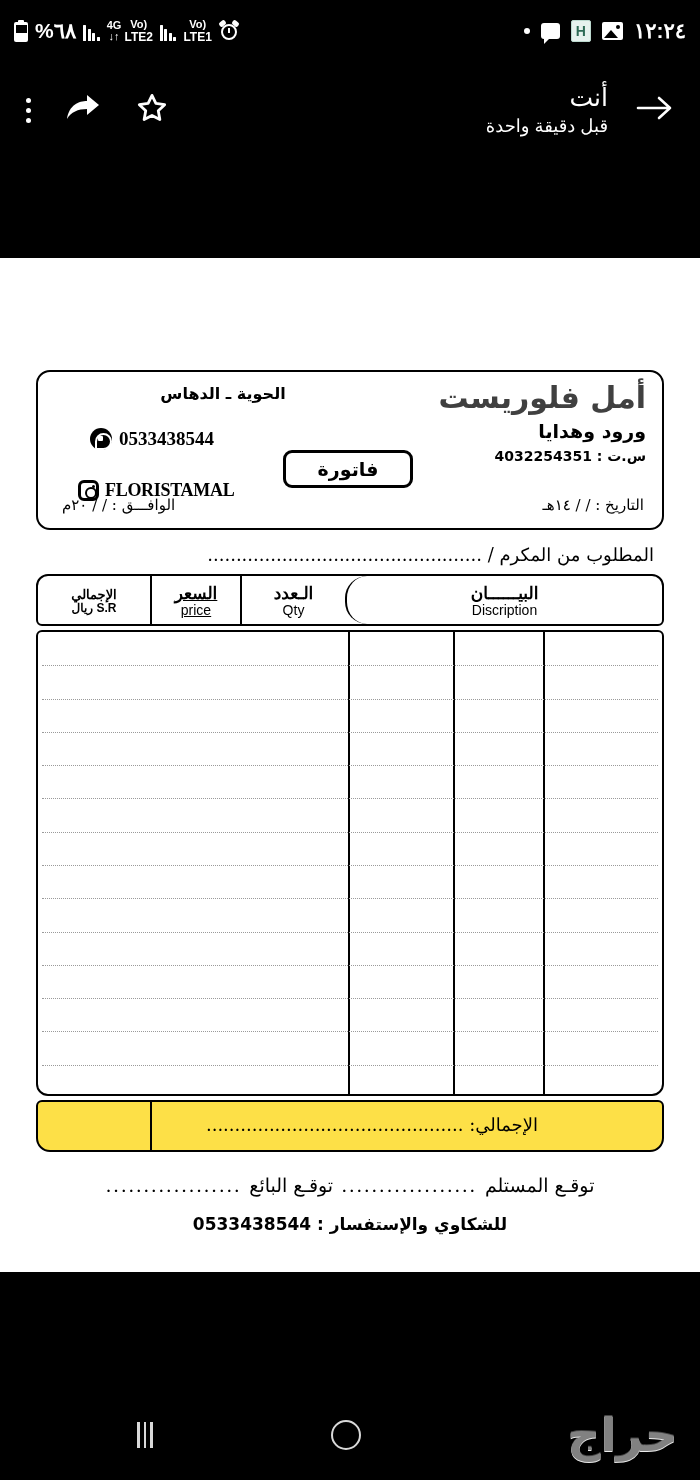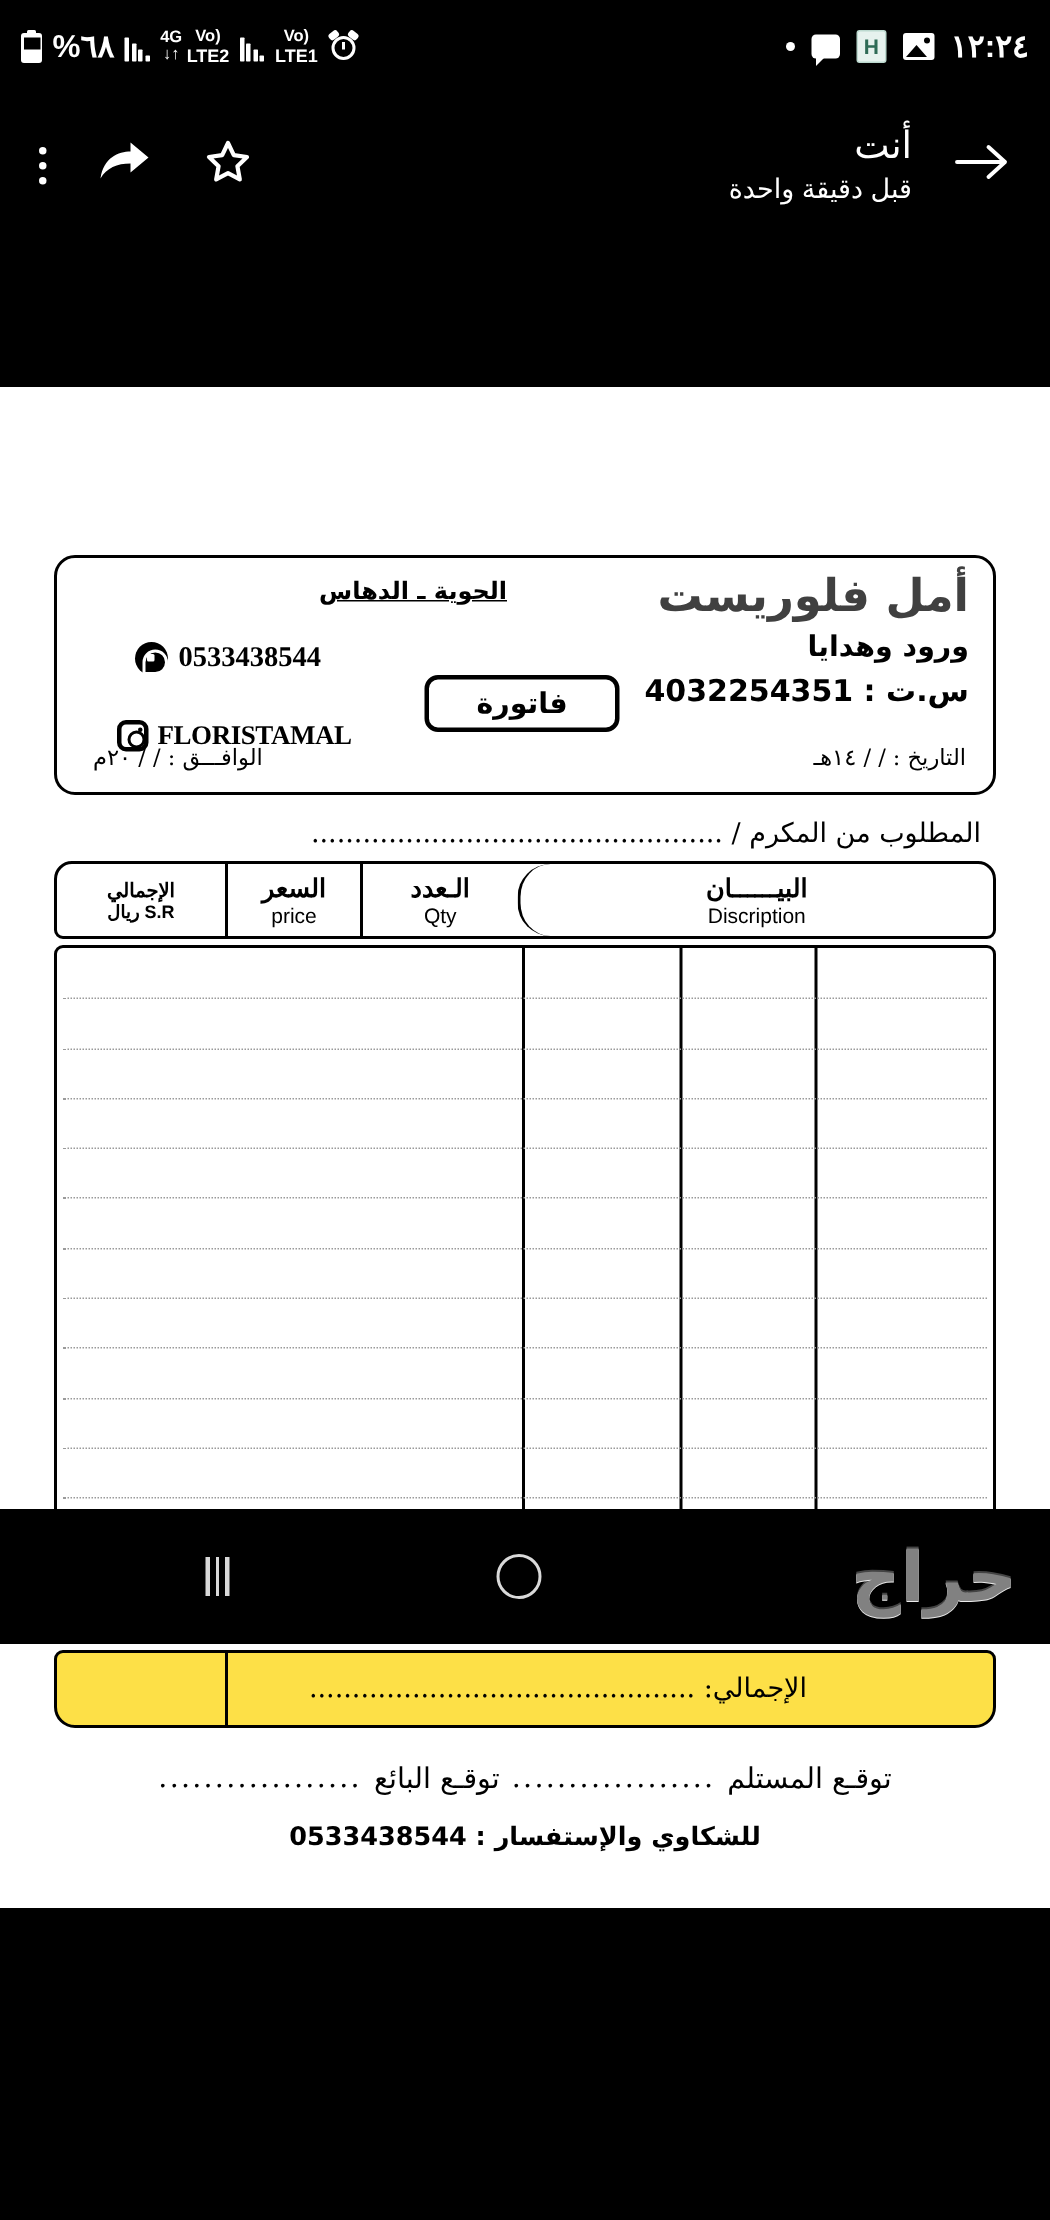--- a/index.html
+++ b/index.html
@@ -2,21 +2,21 @@
 <html lang="ar"><head>
 <meta charset="utf-8">
 <style>
   * { margin:0; padding:0; box-sizing:border-box; }
   html, body {
     width:700px; height:1480px;
     background:#000;
     font-family:"Liberation Sans", sans-serif;
     overflow:hidden;
   }
-  #screen { position:relative; width:700px; height:1096px; background:#000;padding-left:40px; }
+  #screen { position:relative; width:700px; height:1480px; background:#000;padding-left:40px; }
 
   
   .statusbar {
     position:absolute; left:0; top:0; width:700px; height:62px;
     display:flex; align-items:center; justify-content:space-between;
     padding:0 14px; color:#fff;
   }
   .sb-left, .sb-right { display:flex; align-items:center; }
   .sb-left { gap:7px; }
   .sb-right { gap:11px; }
@@ -88,24 +88,24 @@
     position:absolute; left:36px; top:112px; width:628px;
   }
 
   .inv-head {
     border:2.5px solid #000; border-radius:14px;
     height:160px; position:relative; background:#fff;
   }
   .ih-brand { position:absolute; right:16px; top:8px; text-align:right; }
   .ih-brand .bname { font-family:"DejaVu Sans", sans-serif; font-size:30px; font-weight:700; letter-spacing:-0.5px; color:#404040; }
   .ih-brand .bsub  { font-family:"DejaVu Sans", sans-serif; font-size:19px; font-weight:700; margin-top:5px; }
-  .ih-brand .bcr   { font-family:"DejaVu Sans", sans-serif; font-size:20px; font-weight:700; margin-top:6px; direction:rtl; }
-
-  .ih-addr { position:absolute; left:70px; top:12px; width:230px; 
-             font-family:"DejaVu Sans", sans-serif; font-size:16px; font-weight:700; direction:rtl;text-decoration:underline; }
+  .ih-brand .bcr   { font-family:"DejaVu Sans", sans-serif; font-size:14px; font-weight:700; margin-top:6px; direction:rtl; }
+
+  .ih-addr { position:absolute; left:70px; top:12px; width:230px; text-align:center;
+             font-family:"DejaVu Sans", sans-serif; font-size:16px; font-weight:700; direction:rtl; }
   .ih-wa  { position:absolute; left:52px; top:56px; display:flex; align-items:center; gap:7px; }
   .ih-ig  { position:absolute; left:40px; top:108px; display:flex; align-items:center; gap:6px; }
   .ih-wa .num { font-family:"Liberation Serif", serif; font-size:19px; font-weight:700; }
   .ih-ig .hand { font-family:"Liberation Serif", serif; font-size:18px; font-weight:700; letter-spacing:-0.3px; }
 
   .wa-ic { width:22px; height:22px; border-radius:50%; background:#000; position:relative; }
   .wa-ic::before { content:""; position:absolute; left:4.5px; top:4.5px; width:13px; height:13px;
       border:2px solid #fff; border-radius:50% 50% 50% 10%; }
   .wa-ic::after { content:""; position:absolute; left:8px; top:8px; width:5px; height:5px; background:#fff; border-radius:1px; }
 
@@ -135,21 +135,21 @@
   .tbl-head {
     border:2.5px solid #000; border-radius:12px 12px 6px 6px;
     height:52px; display:flex; flex-direction:row-reverse; background:#fff; overflow:hidden;
   }
   .th { display:flex; flex-direction:column; align-items:center; justify-content:center;
         line-height:1.05; padding-top:2px; }
   .th .ar { font-family:"DejaVu Serif", serif; font-size:17px; font-weight:700; }
   .th .en { font-family:"Liberation Sans", sans-serif; font-size:14px; }
   .th-desc  { flex:1; border-left:2.2px solid #000;border-radius:22px; }
   .th-qty   { width:105px; border-left:2.2px solid #000; }
-  .th-price { width:90px;  border-left:2.2px solid #000; }
+  .th-price { width:90px;  border-left:2.2px solid #000;text-decoration:underline; }
   .th-total { width:112px; }
   .th-total .ar { font-size:13px; }
   .th-total .en { font-size:12px; font-weight:700; direction:rtl; }
 
   .tbl-body {
     margin-top:4px; border:2.5px solid #000; border-radius:6px 6px 12px 12px;
     height:466px; position:relative; background:#fff; overflow:hidden;
   }
   .colline { position:absolute; top:0; bottom:0; width:2.2px; background:#000; }
   .rowline { position:absolute; left:4px; right:4px; height:0;

